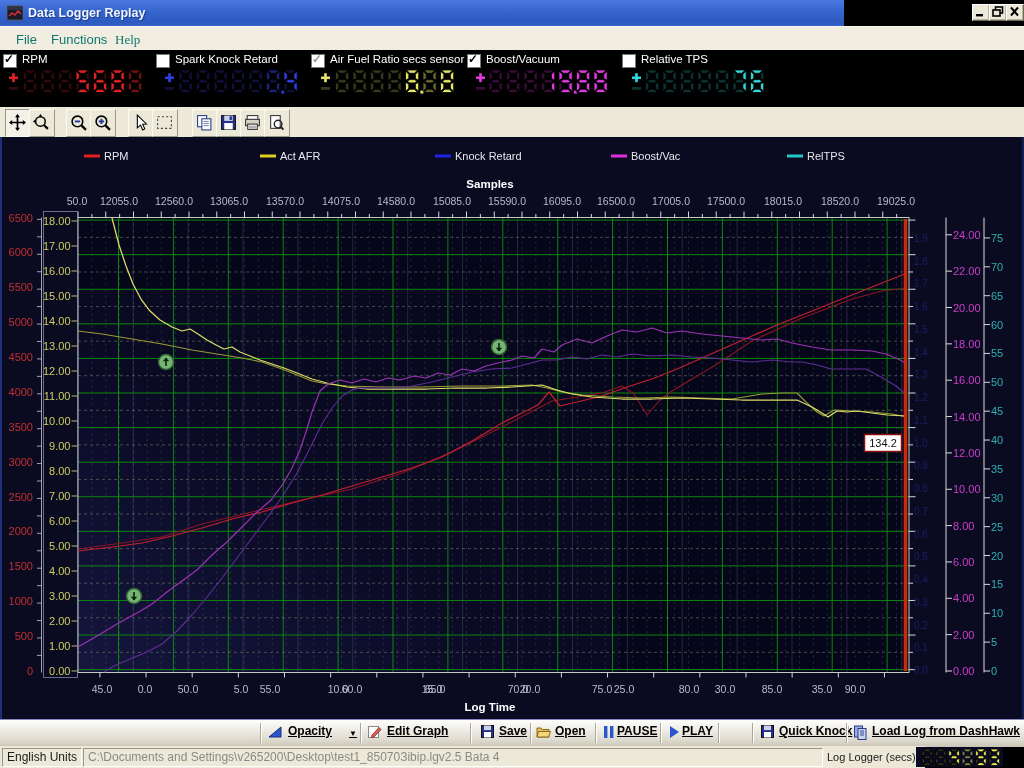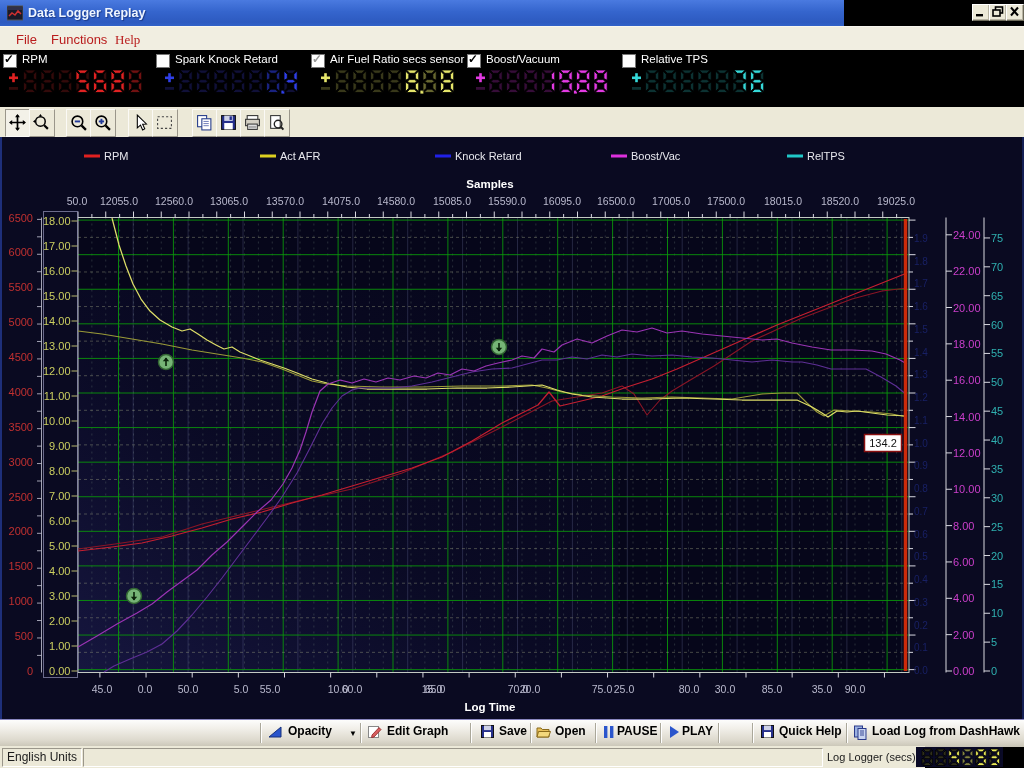--- a/index.html
+++ b/index.html
@@ -6,36 +6,36 @@
 body{width:1024px;height:768px;position:relative;background:#000;overflow:hidden;
  font-family:"Liberation Sans",sans-serif;}
 .abs{position:absolute;}
 #titlebar{left:0;top:0;width:844px;height:26px;
  background:linear-gradient(180deg,#4a7ae0 0%,#3565cd 45%,#2d5ac0 85%,#3161c8 100%);}
 #titletext{left:28px;top:6px;color:#eef5ff;font-size:12.5px;font-weight:bold;text-shadow:1px 1px 1px #1a3a8a;}
 .winbtn{width:16px;height:15px;top:4px;background:#ece9d8;
  border:1px solid;border-color:#fff #6d6a5a #6d6a5a #fff;box-shadow:inset -1px -1px 0 #b8b4a4;
  color:#000;font-size:10px;font-weight:bold;text-align:center;line-height:13px;}
 #menubar{left:0;top:26px;width:1024px;height:24px;background:#f1eee1;border-top:1px solid #f8f6ee;}
-.menuitem{top:5px;color:#b91c1c;font-size:13px;position:absolute;}
+.menuitem{top:5px;color:#0f766e;font-size:13px;position:absolute;}
 #blackband{left:0;top:50px;width:1024px;height:57px;background:#000;}
 .cb{width:12px;height:12px;top:2px;background:#fff;border:1px solid #777;position:absolute;}
 .cbrow{position:absolute;top:2px;height:16px;}
 .cblabel{position:absolute;left:19px;top:1px;color:#fff;font-size:11.5px;white-space:nowrap;}
 .chk{position:absolute;left:0px;top:-3px;font-size:12px;font-weight:bold;color:#000;}
 #toolbar{left:0;top:107px;width:1024px;height:30px;background:#ece9d8;}
 .tbtn{position:absolute;top:2px;width:24px;height:26px;background:#ece9d8;
  border:1px solid;border-color:#fbfaf6 #9a968a #9a968a #fbfaf6;}
 .tbtn.pressed{border-color:#9a968a #fbfaf6 #fbfaf6 #9a968a;background:#f3f1e8;}
 .tbtn svg{position:absolute;left:3px;top:4px;}
 #chart{left:0;top:137px;width:1024px;height:582px;background:#0a0a21;border-left:2px solid #1e2f7a;border-right:2px solid #141f55;box-sizing:border-box;}
 #bottombar{left:0;top:719px;width:1024px;height:27px;
  background:linear-gradient(180deg,#fdfdfc 0%,#f2f0ea 30%,#ddd9cd 75%,#c9c5b6 100%);
  border-top:1px solid #8a87c0;}
-.bbtn{position:absolute;top:4px;height:19px;color:#000;font-size:12px;font-weight:bold;white-space:nowrap;}
+.bbtn{position:absolute;top:4px;height:19px;color:#000;font-size:12px;font-weight:bold;white-space:nowrap;text-decoration:underline;}
 .bsep{position:absolute;top:3px;height:20px;width:1px;background:#aaa79a;box-shadow:1px 0 0 #fff;}
 #statusbar{left:0;top:746px;width:925px;height:22px;background:#ece9d8;}
 .spanel{position:absolute;top:2px;height:17px;border:1px solid;border-color:#9a968a #fff #fff #9a968a;}
 .stext{font-size:12px;color:#1a1a1a;position:absolute;top:2px;white-space:nowrap;}
 </style>
 </head>
 <body>
 <div class="abs" id="titlebar">
  <svg class="abs" style="left:7px;top:5px" width="16" height="16">
   <rect x="0" y="1" width="16" height="14" fill="#1a1a28" stroke="#555"></rect>
@@ -910,41 +910,42 @@
     <div class="bbtn" style="left: 617px;">PAUSE</div>
     <div class="bbtn" style="left: 666px;"><svg width="16" height="16" viewBox="0 0 16 16" style="vertical-align:-3px">
         <path d="M4,2 L13,8 L4,14 Z" fill="#2a55cc"></path>
       </svg></div>
     <div class="bbtn" style="left: 682px;">PLAY</div>
     <div class="bbtn" style="left: 760px;"><svg width="16" height="16" viewBox="0 0 16 16" style="vertical-align:-3px">
         <rect x="1.5" y="1.5" width="12" height="12" fill="#26308c" stroke="#111"></rect>
         <rect x="4" y="1.5" width="7" height="4.6" fill="#cfd3e8"></rect>
         <rect x="4" y="8" width="7" height="5.5" fill="#fff"></rect>
       </svg></div>
-    <div class="bbtn" style="left: 779px;">Quick Help</div>
+    <div class="bbtn" style="left: 779px;">Quick Knock</div>
     <div class="bbtn" style="left: 853px;"><svg width="16" height="16" viewBox="0 0 16 16" style="vertical-align:-3px">
         <rect x="1.5" y="2" width="8" height="11" fill="#9ab0e0" stroke="#2a3a8a"></rect>
         <rect x="5" y="4.5" width="8" height="11" fill="#c8d4f0" stroke="#2a3a8a"></rect>
         <path d="M7,7 h4 M7,9 h4 M7,11 h4" stroke="#2a3a8a" stroke-width="0.9"></path>
       </svg></div>
     <div class="bbtn" style="left: 872px;">Load Log from DashHawk</div>
     <div class="bsep" style="left: 260px;"></div>
     <div class="bsep" style="left: 360px;"></div>
     <div class="bsep" style="left: 470px;"></div>
     <div class="bsep" style="left: 530px;"></div>
     <div class="bsep" style="left: 595px;"></div>
     <div class="bsep" style="left: 660px;"></div>
     <div class="bsep" style="left: 718px;"></div>
     <div class="bsep" style="left: 752px;"></div>
     <div class="bsep" style="left: 846px;"></div>
   </div>
 <div class="abs" id="statusbar">
  <div class="spanel" style="left:2px;width:78px;"></div>
  <div class="stext" style="left:7px;top:4px;">English Units</div>
  <div class="spanel" style="left:83px;width:738px;"></div>
+ <div class="stext" style="left:88px;top:4px;color:#8a8a86">C:\Documents and Settings\v265200\Desktop\test1_85070Зibip.lgv2.5 Bata 4</div>
  <div class="stext" style="left:827px;top:5px;font-size:11px;">Log Logger (secs)</div>
  <svg class="abs" id="statled" style="left:916px;top:1px" width="87" height="20">
       <rect x="0" y="0" width="87" height="20" fill="#0a0a26"></rect>
       <polygon points="7,2 15.600000000000001,2 12.8,4.8 9.8,4.8" fill="#30301a" opacity="1" stroke="#000" stroke-width="0.8"></polygon>
       <polygon points="7.5,10.25 9.8,8.85 12.8,8.85 15.100000000000001,10.25 12.8,11.65 9.8,11.65" fill="#30301a" opacity="1" stroke="#000" stroke-width="0.8"></polygon>
       <polygon points="7,18.5 15.600000000000001,18.5 12.8,15.7 9.8,15.7" fill="#30301a" opacity="1" stroke="#000" stroke-width="0.8"></polygon>
       <polygon points="6,3 6,9.25 8.8,7.85 8.8,5.8" fill="#30301a" opacity="1" stroke="#000" stroke-width="0.8"></polygon>
       <polygon points="16.6,3 16.6,9.25 13.8,7.85 13.8,5.8" fill="#30301a" opacity="1" stroke="#000" stroke-width="0.8"></polygon>
       <polygon points="6,11.25 6,17.5 8.8,14.7 8.8,12.65" fill="#30301a" opacity="1" stroke="#000" stroke-width="0.8"></polygon>
       <polygon points="16.6,11.25 16.6,17.5 13.8,14.7 13.8,12.65" fill="#30301a" opacity="1" stroke="#000" stroke-width="0.8"></polygon>

